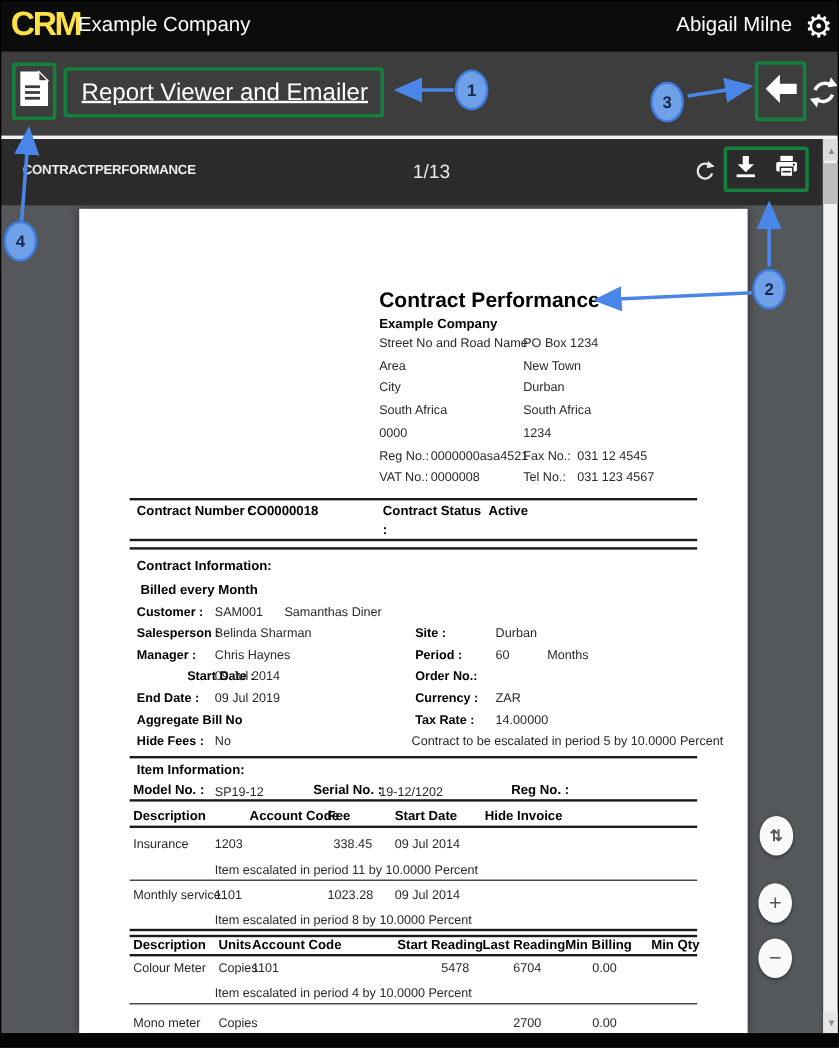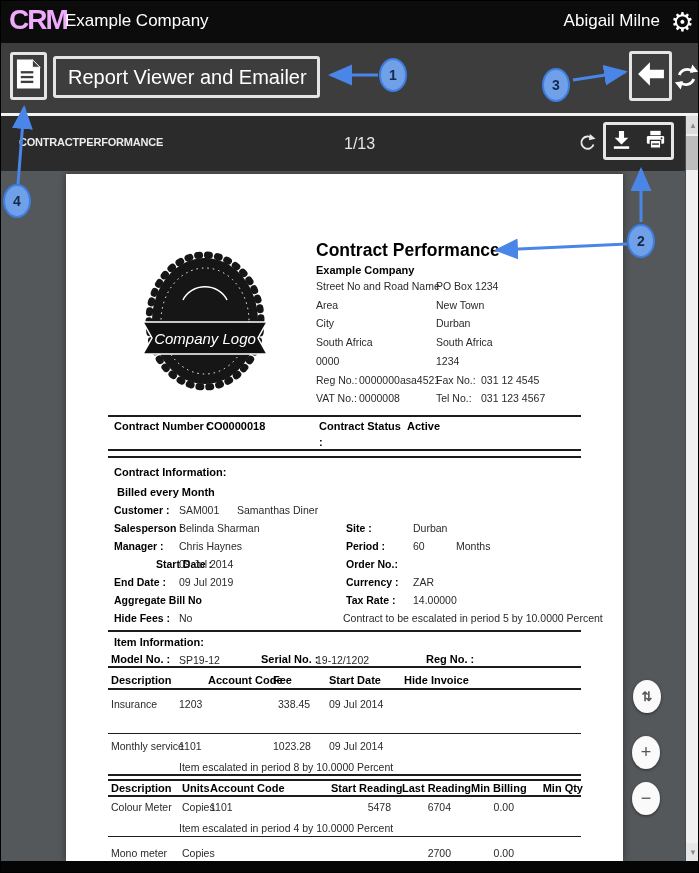--- a/index.html
+++ b/index.html
@@ -1,27 +1,27 @@
 <!DOCTYPE html>
 <html><head>
 <meta charset="utf-8">
 <style>
   html,body{margin:0;padding:0;background:#000;}
   #app{position:relative;width:699px;height:873px;background:#0c0c0c;overflow:hidden;
        font-family:"Liberation Sans",sans-serif;box-sizing:border-box;border:1px solid #000;}
   .abs{position:absolute;}
   
   #topbar{position:absolute;left:0;top:0;width:699px;height:42px;background:#0c0c0c;}
-  .logo{position:absolute;left:8px;top:3px;color:#f0abfc;font-size:28px;font-weight:800;letter-spacing:-2px;}
+  .logo{position:absolute;left:8px;top:3px;color:#fde047;font-size:28px;font-weight:800;letter-spacing:-2px;}
   .company{position:absolute;left:64px;top:10px;color:#fff;font-size:17px;}
   .user{position:absolute;right:40px;top:10px;color:#fff;font-size:17px;}
   .gear{position:absolute;right:6px;top:3px;color:#fff;font-size:26px;line-height:36px;}
   
   #toolbar2{position:absolute;left:0;top:42px;width:699px;height:71px;background:#3d3d3d;}
-  .bluebox{position:absolute;border:3px solid #e5e5e5;border-radius:3px;box-sizing:border-box;}
+  .bluebox{position:absolute;border:3px solid #15803d;border-radius:3px;box-sizing:border-box;text-decoration:underline;}
   #docbox{left:9px;top:9px;width:37px;height:48px;display:flex;align-items:center;justify-content:center;}
   #titlebox{left:52px;top:13px;width:267px;height:42px;color:#fff;font-size:20px;line-height:37px;padding-left:12px;}
   #backbox{left:628px;top:8px;width:43px;height:50px;display:flex;align-items:center;justify-content:center;}
   #syncicon{position:absolute;left:672px;top:16px;}
   #sep{position:absolute;left:0;top:112px;width:699px;height:3px;background:#f2f2f2;}
   
   #rtoolbar{position:absolute;left:0;top:115px;width:684px;height:55px;background:#2b2b2b;}
   .rname{position:absolute;left:18px;top:20px;color:#ececec;font-size:11px;font-weight:bold;letter-spacing:-0.2px;}
   .rpage{position:absolute;left:343px;top:19px;color:#e6e6e6;font-size:16px;}
   #refreshicon{position:absolute;left:577px;top:17px;}
@@ -117,30 +117,20 @@
           <rect x="5" y="12" width="12" height="9" fill="#fff" stroke="#2b2b2b" stroke-width="1.5"></rect>
           <rect x="7" y="15.5" width="8" height="1.6" fill="#2b2b2b"></rect>
         </svg>
       </span>
     </div>
   </div>
 
   <div id="viewer">
     <div id="page">
 
-      <span class="abs" style="left:75px;top:74px;">
-        <svg width="128" height="146" viewBox="0 0 128 146">
-          <ellipse cx="64" cy="73" rx="53" ry="63" fill="#161616"></ellipse>
-          <ellipse cx="64" cy="73" rx="56" ry="66" fill="none" stroke="#161616" stroke-width="7" stroke-dasharray="2 8" stroke-linecap="round"></ellipse>
-          <ellipse cx="64" cy="73" rx="44" ry="53" fill="none" stroke="#fff" stroke-width="1" stroke-dasharray="1.5 4"></ellipse>
-          <path d="M42 52 a24 22 0 0 1 44 0" stroke="#fff" stroke-width="1.5" fill="none"></path>
-          <polygon points="2,74 126,74 117,90 126,106 2,106 11,90" fill="#101010" stroke="#fff" stroke-width="1.5"></polygon>
-          <text x="64" y="96" text-anchor="middle" font-family="Liberation Sans, sans-serif" font-style="italic" font-size="15" fill="#fff">Company Logo</text>
-        </svg>
-      </span>
 
       <span class="t b" style="left:250px;top:66px;font-size:17.5px;">Contract Performance</span>
       <span class="t b h" style="left:250px;top:90px;">Example Company</span>
 
       <span class="t" style="left:250px;top:106px;">Street No and Road Name</span>
       <span class="t" style="left:370px;top:106px;">PO Box 1234</span>
       <span class="t" style="left:250px;top:125px;">Area</span>
       <span class="t" style="left:370px;top:125px;">New Town</span>
       <span class="t" style="left:250px;top:143px;">City</span>
       <span class="t" style="left:370px;top:143px;">Durban</span>
@@ -217,20 +207,21 @@
       <span class="t b h" style="left:142px;top:500px;">Account Code</span>
       <span class="t b h" style="left:207px;top:500px;">Fee</span>
       <span class="t b h" style="left:263px;top:500px;">Start Date</span>
       <span class="t b h" style="left:338px;top:500px;">Hide Invoice</span>
       <div class="line" style="top:514px;"></div>
 
       <span class="t" style="left:45px;top:524px;">Insurance</span>
       <span class="t" style="left:113px;top:524px;">1203</span>
       <span class="t" style="left:212px;top:524px;">338.45</span>
       <span class="t" style="left:263px;top:524px;">09 Jul 2014</span>
+      <span class="t" style="left:113px;top:545px;">Item escalated in period 11 by 10.0000 Percent</span>
       <div class="line thin" style="top:559px;"></div>
 
       <span class="t" style="left:45px;top:566px;">Monthly service</span>
       <span class="t" style="left:113px;top:566px;">1101</span>
       <span class="t" style="left:207px;top:566px;">1023.28</span>
       <span class="t" style="left:263px;top:566px;">09 Jul 2014</span>
       <span class="t" style="left:113px;top:587px;">Item escalated in period 8 by 10.0000 Percent</span>
       <div class="line" style="top:600px;"></div>
       <div class="line" style="top:605px;"></div>
 

